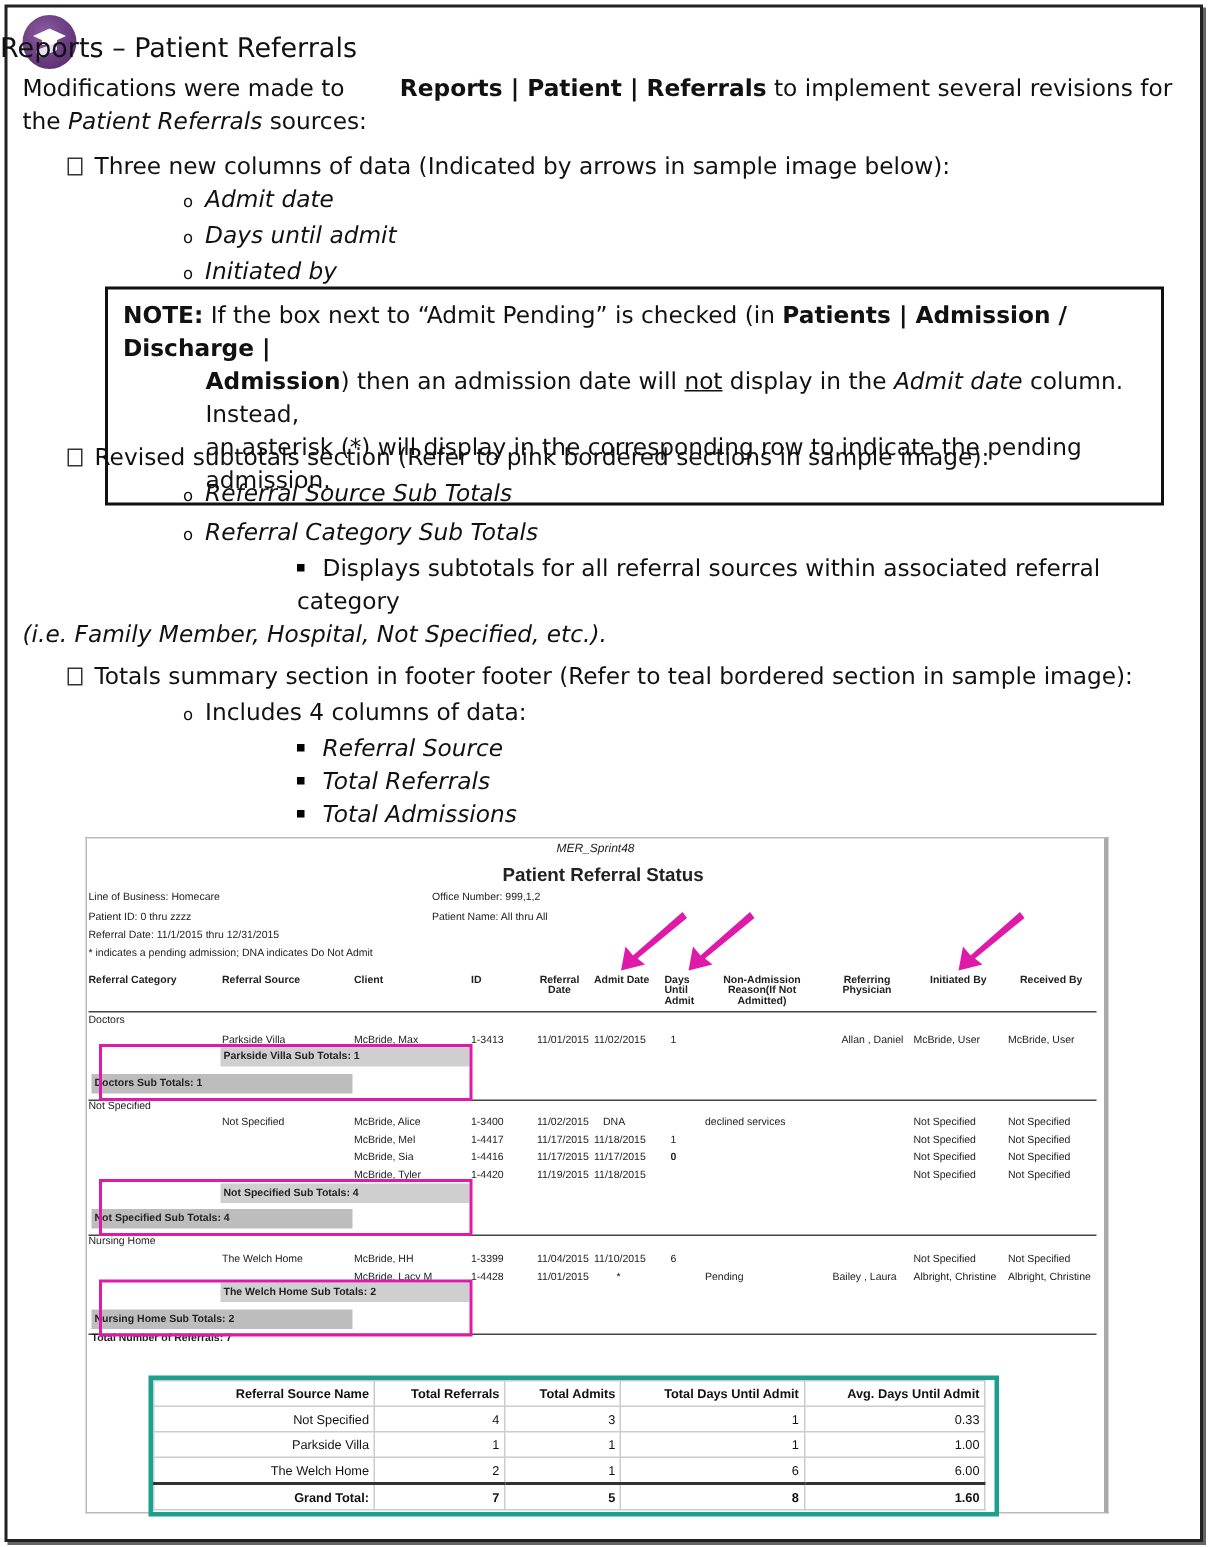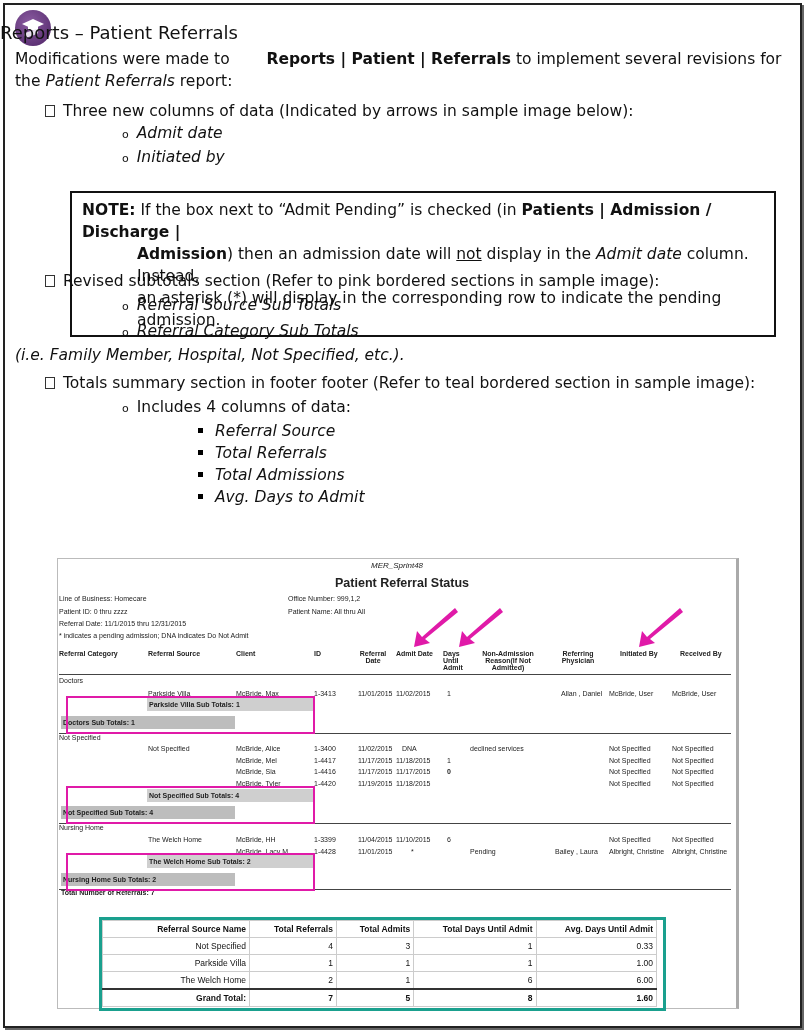--- a/index.html
+++ b/index.html
@@ -45,30 +45,32 @@
   <svg viewBox="0 0 26 26">
       <polygon points="13,4 24,9 13,14 2,9" fill="#fff"></polygon>
       <rect x="8" y="11" width="10" height="4" fill="#fff"></rect>
       <rect x="4" y="16" width="14" height="5" rx="2" fill="#e8e0ee" transform="rotate(-20 11 18)"></rect>
     </svg>
 </div>
 <div class="title">Reports – Patient Referrals</div>
 
 <div class="doc">
   <div>
-    <span>Modifications were made to </span><b>Reports | Patient | Referrals</b><span> to implement several revisions for the </span><i>Patient Referrals</i><span> report:</span>
+    <span>Modifications were made to </span><b>Reports | Patient | Referrals</b><span> to implement several revisions for the </span><i>Patient Referrals</i><span> sources:</span>
   </div>
   <div style="height:8px"></div>
   <div class="l1"><span class="sq"></span><span>Three new columns of data (Indicated by arrows in sample image below):</span></div>
   <div class="l2"><span class="oc">o</span><i>Admit date</i></div>
+  <div class="l2"><span class="oc">o</span><i>Days until admit</i></div>
   <div class="l2"><span class="oc">o</span><i>Initiated by</i></div>
   <div style="height:100px"></div>
   <div class="l1"><span class="sq"></span><span>Revised subtotals section (Refer to pink bordered sections in sample image):</span></div>
   <div class="l2" style="margin-top:2px"><span class="oc">o</span><i>Referral Source Sub Totals</i></div>
   <div class="l2" style="margin-top:2px"><span class="oc">o</span><i>Referral Category Sub Totals</i></div>
+  <div class="l3"><span class="fs"></span><span>Displays subtotals for all referral sources within associated referral category</span></div>
   <div class="l3b"><span>(i.e. Family Member, Hospital, Not Specified, etc.).</span></div>
   <div style="height:6px"></div>
   <div class="l1"><span class="sq"></span><span>Totals summary section in footer footer (Refer to teal bordered section in sample image):</span></div>
   <div class="l2" style="margin-top:2px"><span class="oc">o</span><span>Includes 4 columns of data:</span></div>
   <div class="l3"><span class="fs"></span><i>Referral Source</i></div>
   <div class="l3"><span class="fs"></span><i>Total Referrals</i></div>
   <div class="l3"><span class="fs"></span><i>Total Admissions</i></div>
   <div class="l3"><span class="fs"></span><i>Avg. Days to Admit</i></div>
 </div>
 

